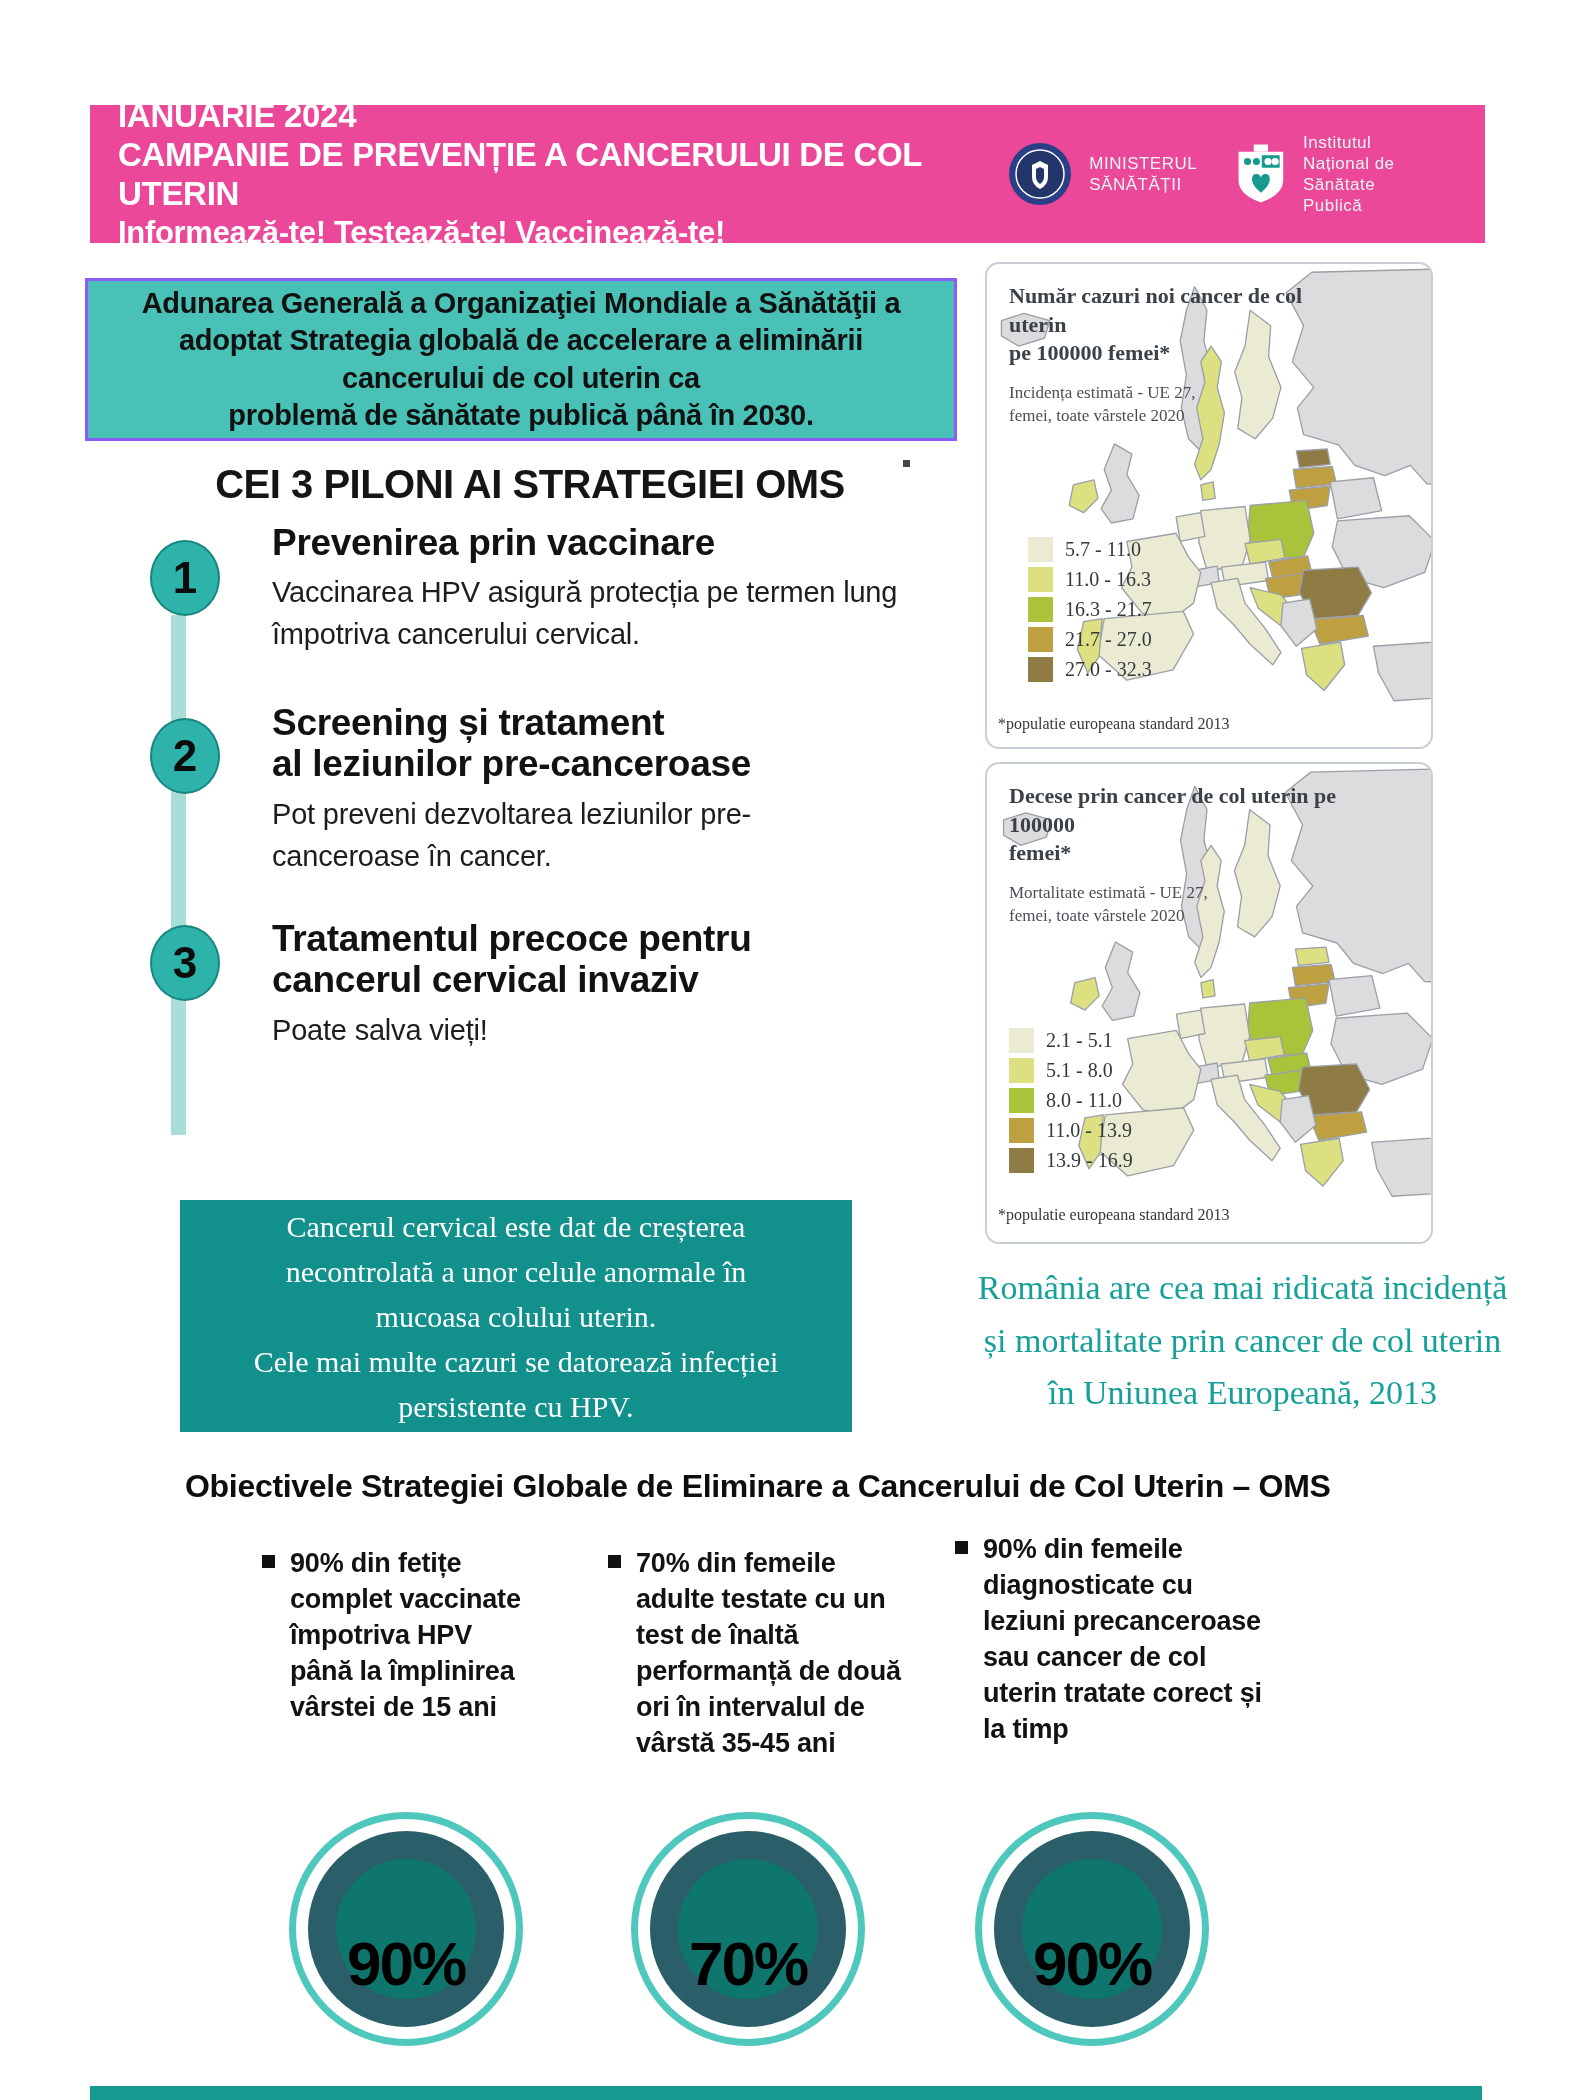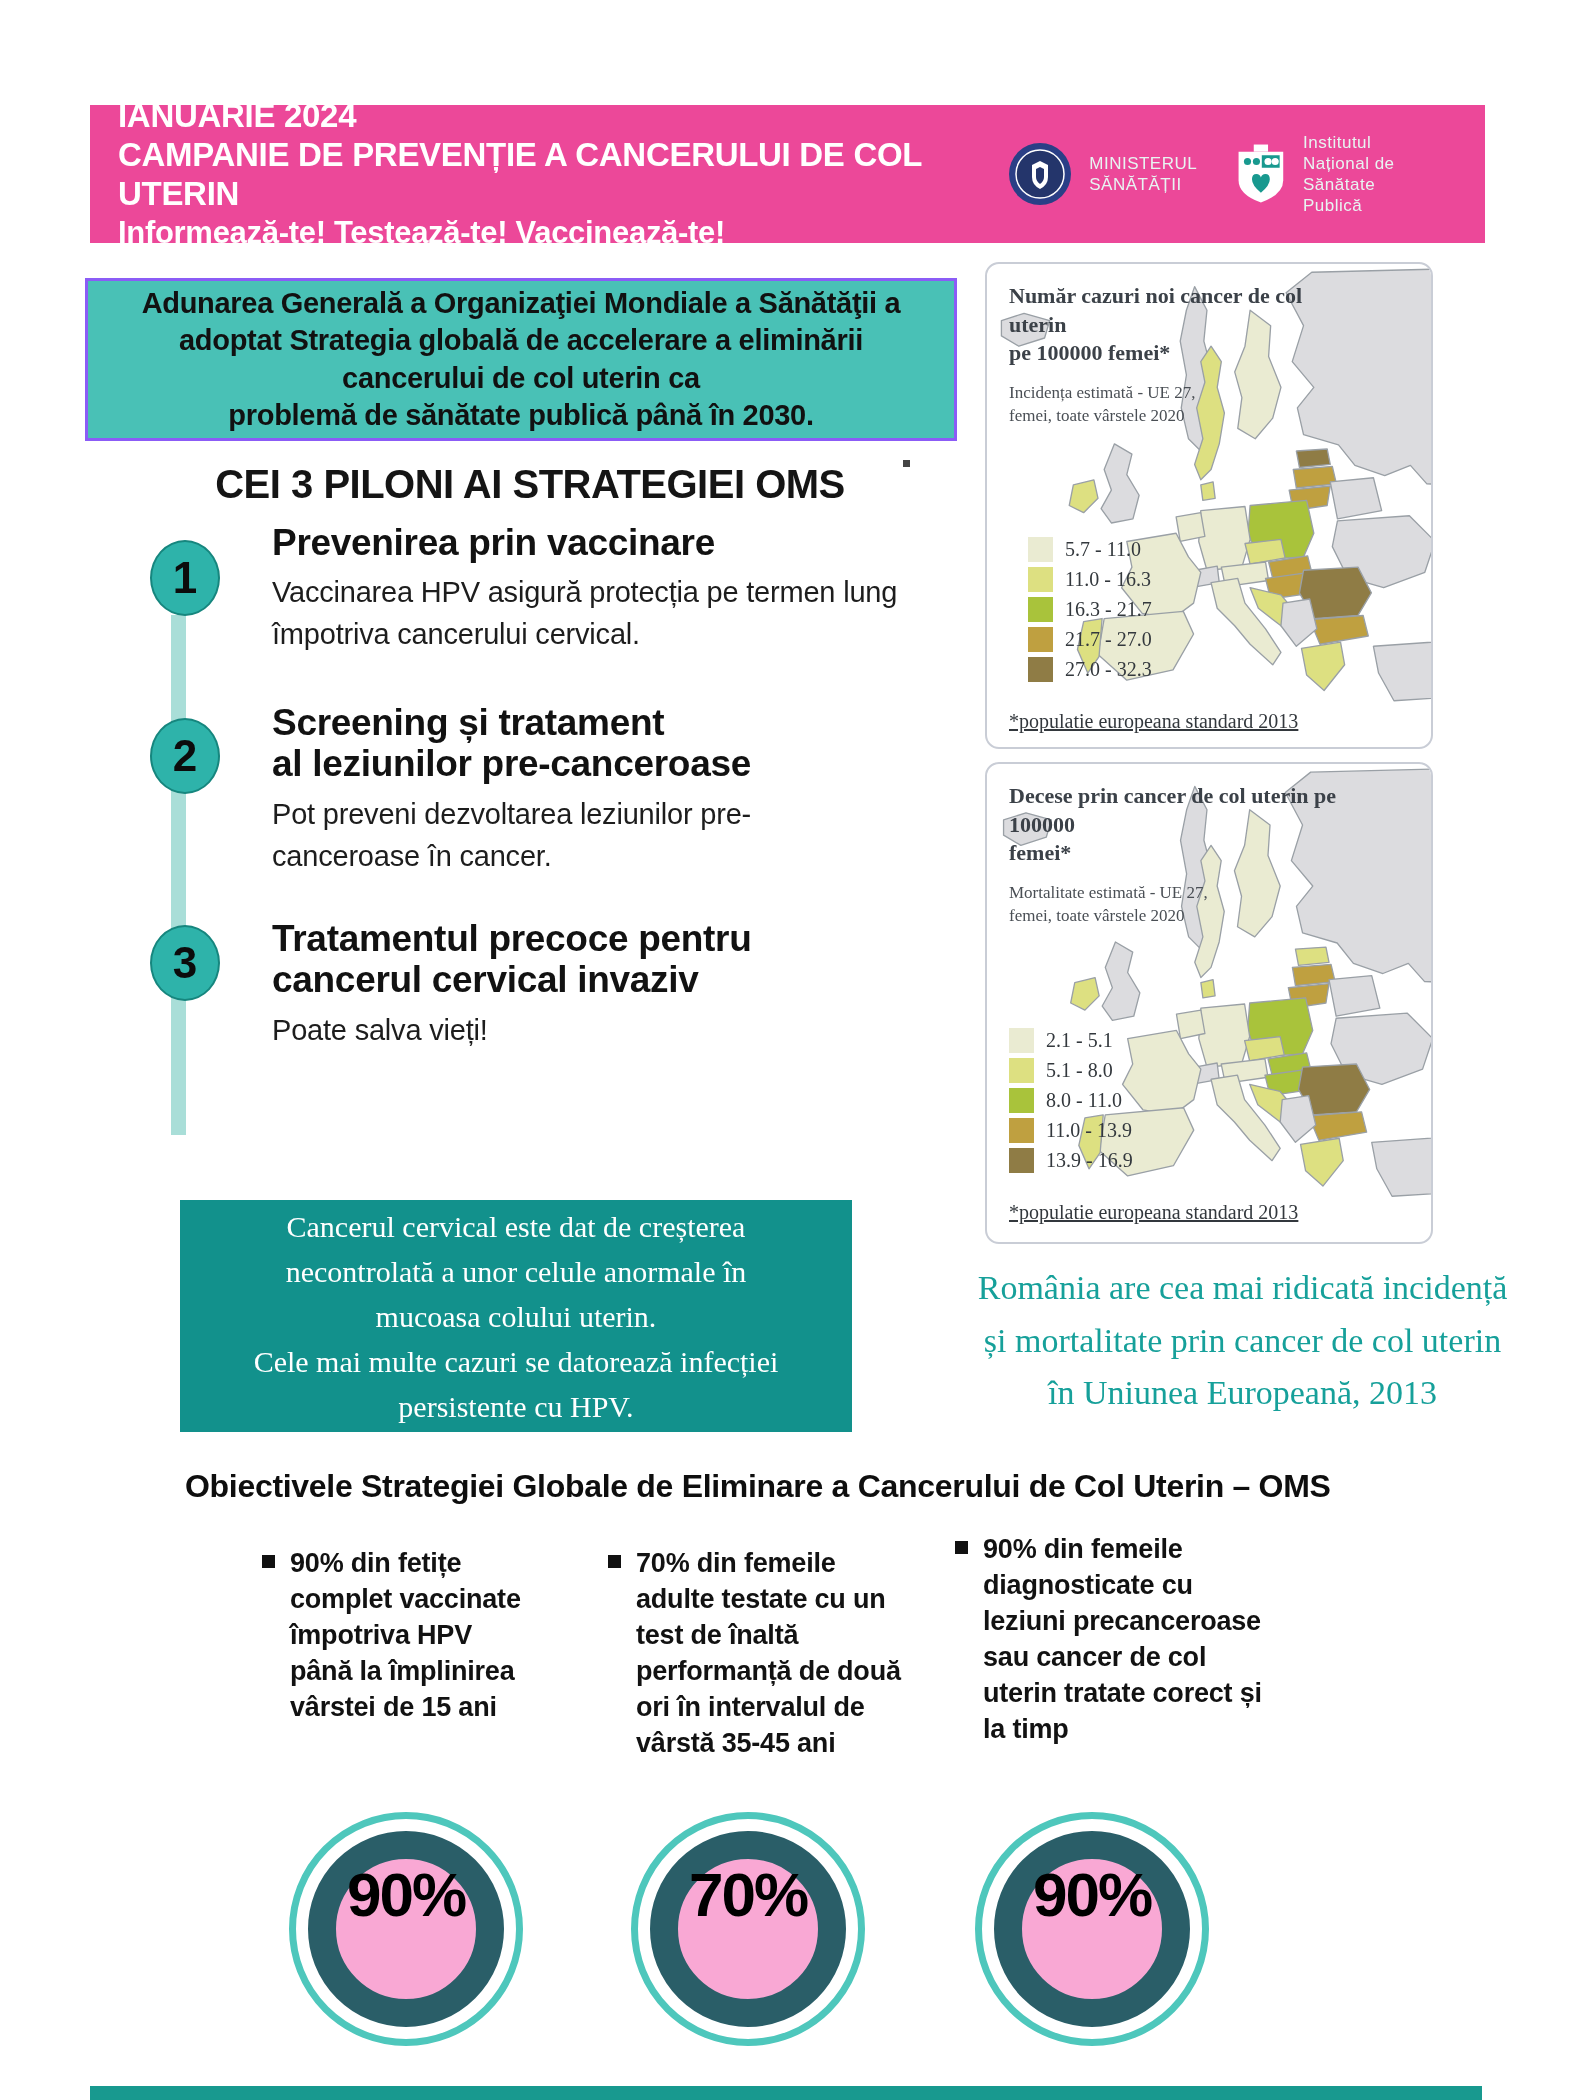--- a/index.html
+++ b/index.html
@@ -56,22 +56,22 @@
   .map-canvas svg{width:100%;height:100%;}
   .map-title{position:absolute;left:22px;top:18px;width:330px;font-family:"Liberation Serif", serif;
              font-size:22px;font-weight:700;color:#3b4148;line-height:1.3;z-index:2;}
   .map-subtitle{position:absolute;left:22px;top:118px;width:260px;font-family:"Liberation Serif", serif;
                 font-size:17px;color:#4a4f55;line-height:1.35;z-index:2;}
   .legend{position:absolute;left:22px;z-index:2;}
   .lg1{bottom:60px;margin-left:19px;} .lg2{bottom:64px;}
   .legend-row{display:flex;align-items:center;margin-bottom:5px;}
   .swatch{width:25px;height:25px;margin-right:12px;display:inline-block;}
   .legend-label{font-family:"Liberation Serif", serif;font-size:20px;color:#33383d;}
-  .map-footnote{position:absolute;left:22px;z-index:2;font-family:"Liberation Serif", serif;
-                font-size:20px;color:#33383d;text-decoration:underline;}
+  .map-footnote{position:absolute;left:11px;z-index:2;font-family:"Liberation Serif", serif;
+                font-size:16px;color:#33383d;}
   .fn1{bottom:14px;} .fn2{bottom:18px;}
 
   
   .romania-note{position:absolute;left:925px;top:1262px;width:635px;text-align:center;
                 font-family:"Liberation Serif", serif;font-size:34px;color:#16a09a;line-height:1.55;}
 
   
   .objectives-heading{position:absolute;left:185px;top:1468px;width:1260px;font-size:32px;font-weight:800;
                       color:#0e0e0e;letter-spacing:-0.3px;}
   .objective{position:absolute;display:flex;gap:15px;}
@@ -79,21 +79,21 @@
   .ob2{left:608px;top:1546px;width:320px;}
   .ob3{left:955px;top:1532px;width:330px;}
   .bullet-square{flex:0 0 auto;width:13px;height:13px;background:#111;margin-top:9px;}
   .objective-text{font-size:27px;font-weight:700;color:#121212;line-height:1.33;letter-spacing:-0.2px;}
 
   
   .badge{position:absolute;width:234px;height:234px;border:7px solid #4ec7bc;border-radius:50%;
          box-sizing:border-box;display:flex;align-items:center;justify-content:center;background:#ffffff;}
   .bd1{left:289px;top:1812px;} .bd2{left:631px;top:1812px;} .bd3{left:975px;top:1812px;}
   .badge-inner{width:196px;height:196px;border:28px solid #2a5e68;border-radius:50%;box-sizing:border-box;
-               background:#f9a8d4;display:flex;align-items:flex-start;justify-content:center;}
+               background:#0f766e;display:flex;align-items:flex-end;justify-content:center;}
   .badge-text{font-size:62px;font-weight:800;color:#000;letter-spacing:-2px;}
 
   .bottom-bar{position:absolute;left:90px;top:2086px;width:1392px;height:14px;background:#18998f;}
 
   
   .seal{width:66px;height:66px;}
   .shield{width:58px;height:66px;}
 </style>
 </head>
 <body>

